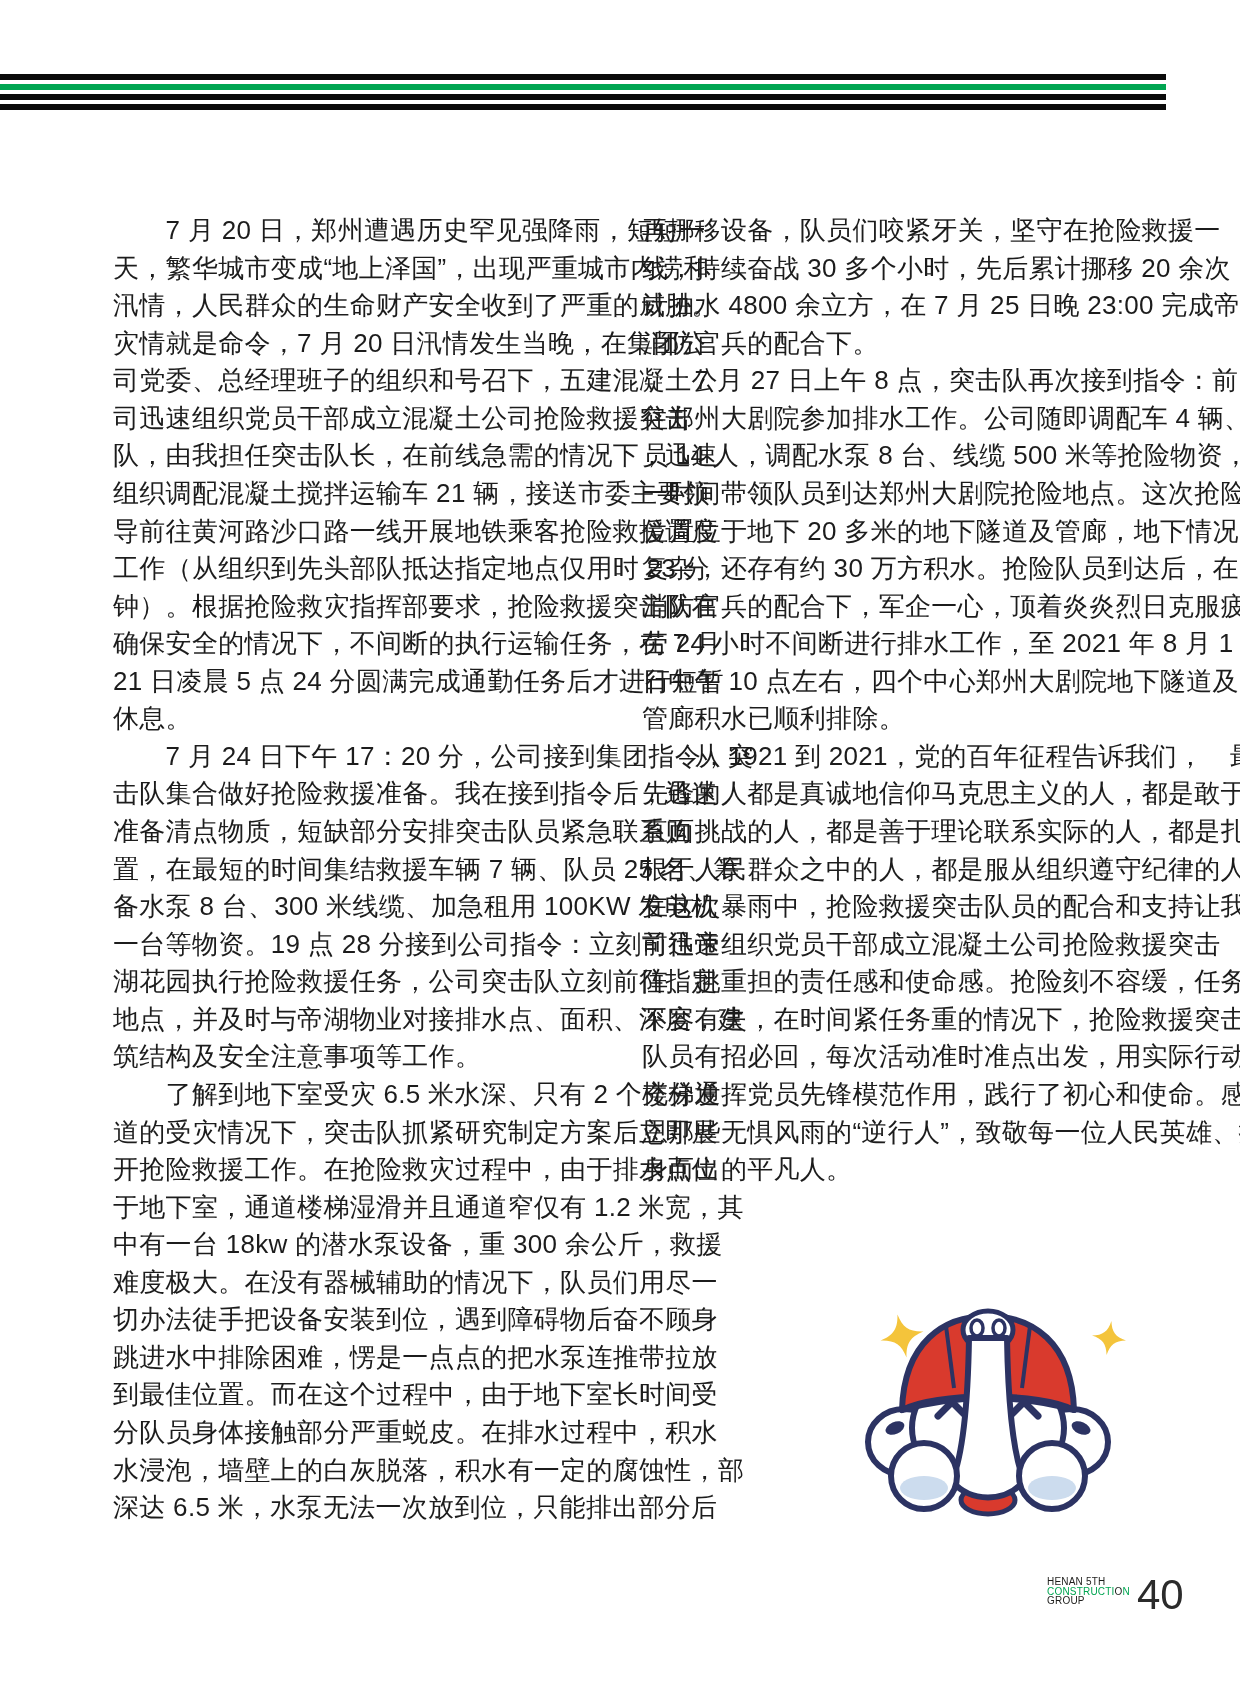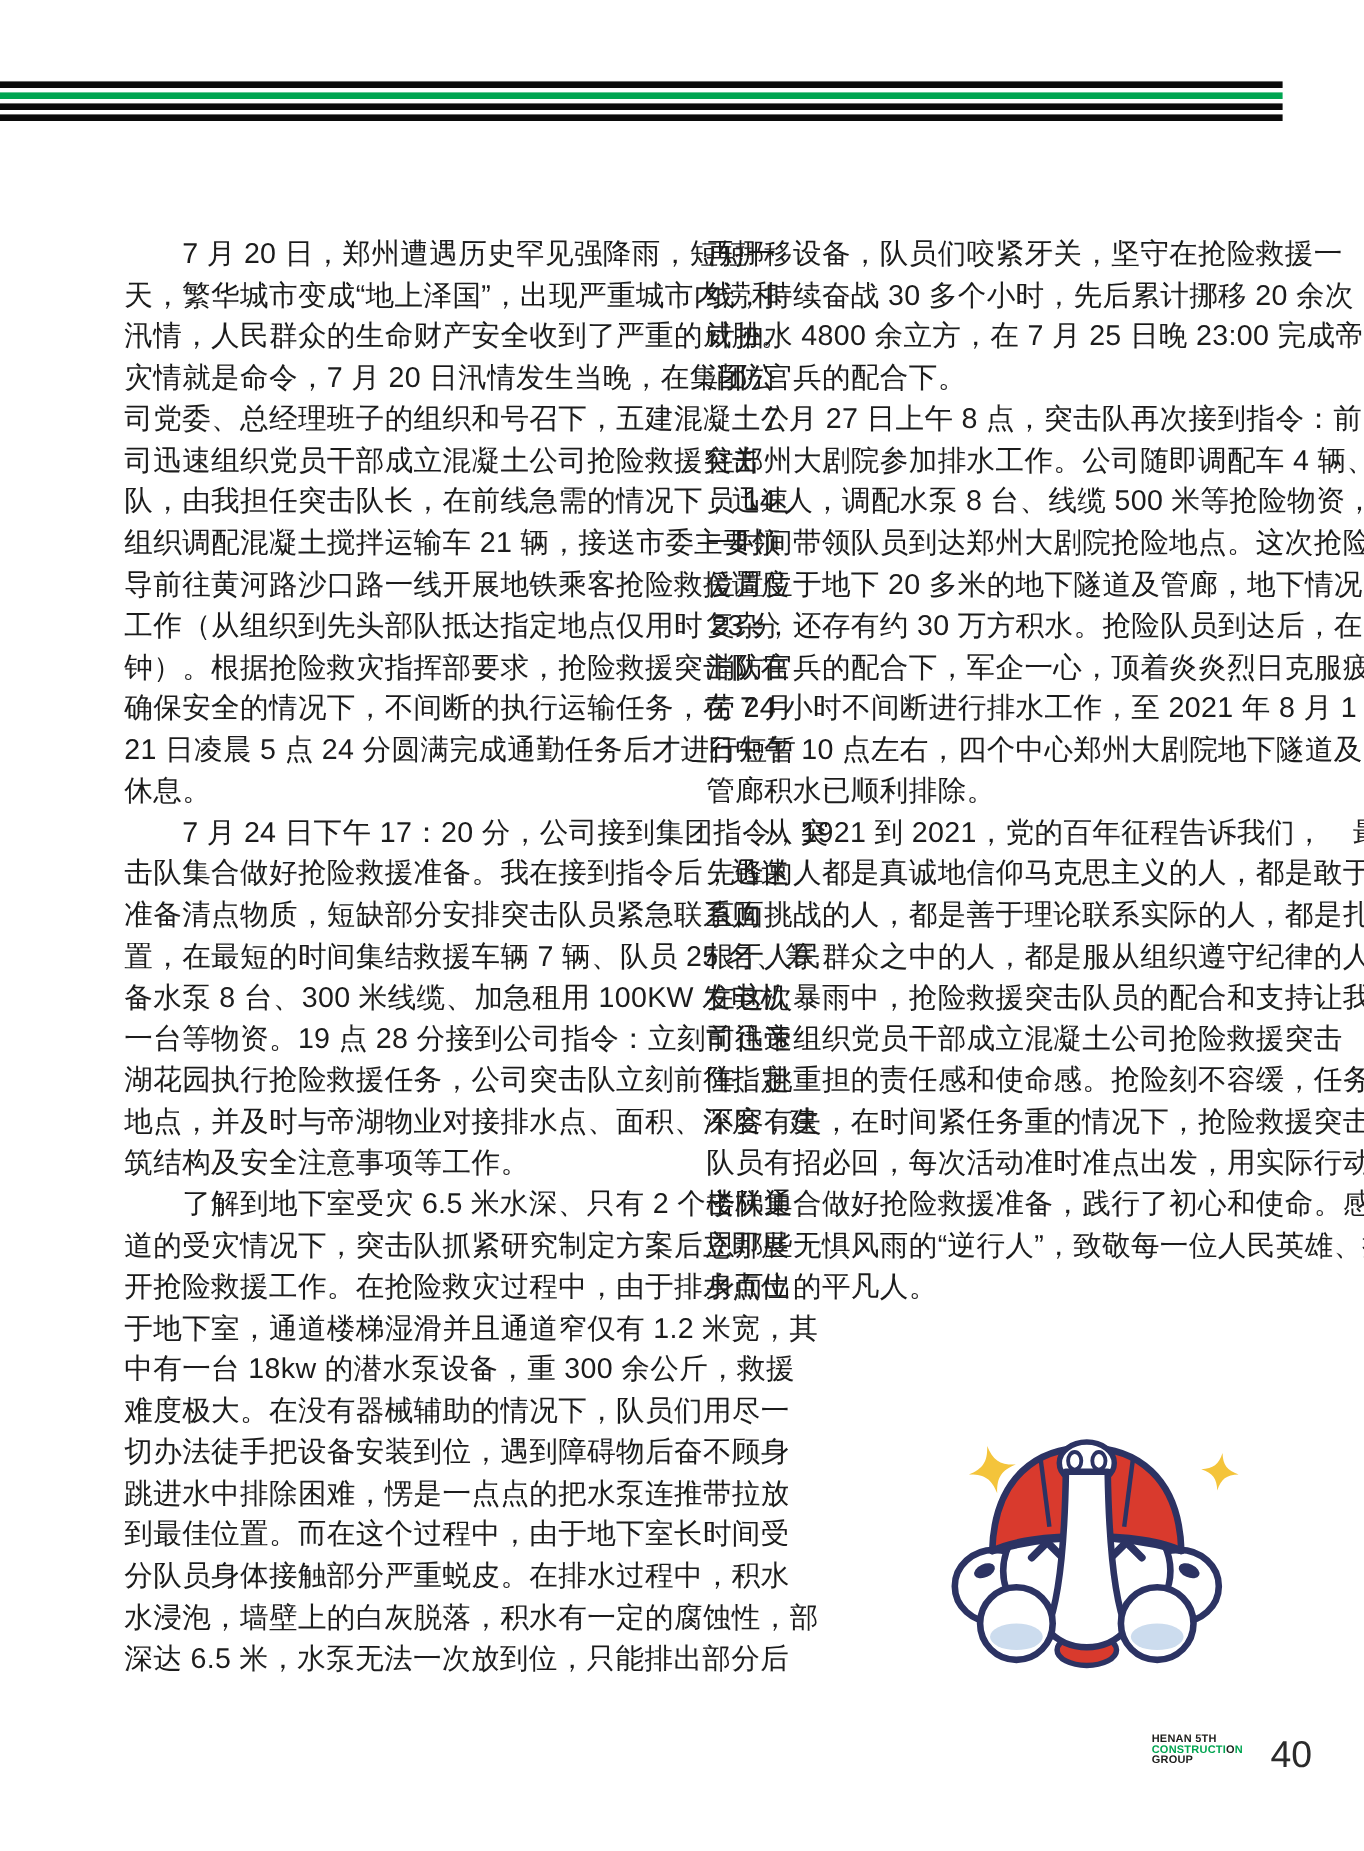--- a/index.html
+++ b/index.html
@@ -30,28 +30,28 @@
   }
   
   .mascot{position:absolute;left:846px;top:1288px;width:284px;height:234px;}
   
   .footer{
     position:absolute;left:1047px;top:1577px;
     display:flex;align-items:flex-end;
   }
   .logo{padding-bottom:2px;}
   .logo div{
-    font-size:10px;font-weight:bold;line-height:9.5px;
+    font-size:10px;font-weight:normal;line-height:9.5px;
     letter-spacing:0.2px;color:var(--logo_black,#1d1d1b);
   }
   .logo .lg{color:var(--logo_green,#00a551);}
   .logo .lo{color:var(--logo_black,#1d1d1b);}
   .page-number{
-    font-size:34px;font-weight:400;color:var(--page_number,#2b2b2b);
-    margin-left:25px;line-height:26px;
+    font-size:42px;font-weight:400;color:var(--page_number,#2b2b2b);
+    margin-left:7px;line-height:26px;
   }
 </style>
 </head>
 <body>
 
 <div class="page">
 
   <div class="stripes">
     <div class="stripe s-black"></div>
     <div class="stripe s-green"></div>
@@ -114,21 +114,21 @@
       <div class="text-line">管廊积水已顺利排除。</div>
       <div class="text-line">　　从 1921 到 2021，党的百年征程告诉我们，　最</div>
       <div class="text-line">先锋的人都是真诚地信仰马克思主义的人，都是敢于</div>
       <div class="text-line">直面挑战的人，都是善于理论联系实际的人，都是扎</div>
       <div class="text-line">根于人民群众之中的人，都是服从组织遵守纪律的人。</div>
       <div class="text-line">在这次暴雨中，抢险救援突击队员的配合和支持让我</div>
       <div class="text-line">司迅速组织党员干部成立混凝土公司抢险救援突击</div>
       <div class="text-line">阵、挑重担的责任感和使命感。抢险刻不容缓，任务</div>
       <div class="text-line">不容有失，在时间紧任务重的情况下，抢险救援突击</div>
       <div class="text-line">队员有招必回，每次活动准时准点出发，用实际行动</div>
-      <div class="text-line">击队集合做好抢险救援准备，践行了初心和使命。感</div>
+      <div class="text-line">充分发挥党员先锋模范作用，践行了初心和使命。感</div>
       <div class="text-line">恩那些无惧风雨的“逆行人”，致敬每一位人民英雄、挺</div>
       <div class="text-line">身而出的平凡人。</div>
     </div>
 
   <div class="mascot">
     <svg viewBox="0 0 284 234" width="284" height="234" xmlns="http://www.w3.org/2000/svg">
 
       <path fill="#f4c43b" transform="translate(56,48) rotate(-12)" d="M0 -22 C2.5 -8 8 -2.5 22 0 C8 2.5 2.5 8 0 22 C-2.5 8 -8 2.5 -22 0 C-8 -2.5 -2.5 -8 0 -22 Z"></path>
       <path fill="#f4c43b" transform="translate(263,50) scale(0.78) rotate(8)" d="M0 -22 C2.5 -8 8 -2.5 22 0 C8 2.5 2.5 8 0 22 C-2.5 8 -8 2.5 -22 0 C-8 -2.5 -2.5 -8 0 -22 Z"></path>
       <path fill="#f4c43b" transform="translate(222,202) scale(0.66) rotate(15)" d="M0 -22 C2.5 -8 8 -2.5 22 0 C8 2.5 2.5 8 0 22 C-2.5 8 -8 2.5 -22 0 C-8 -2.5 -2.5 -8 0 -22 Z"></path>

